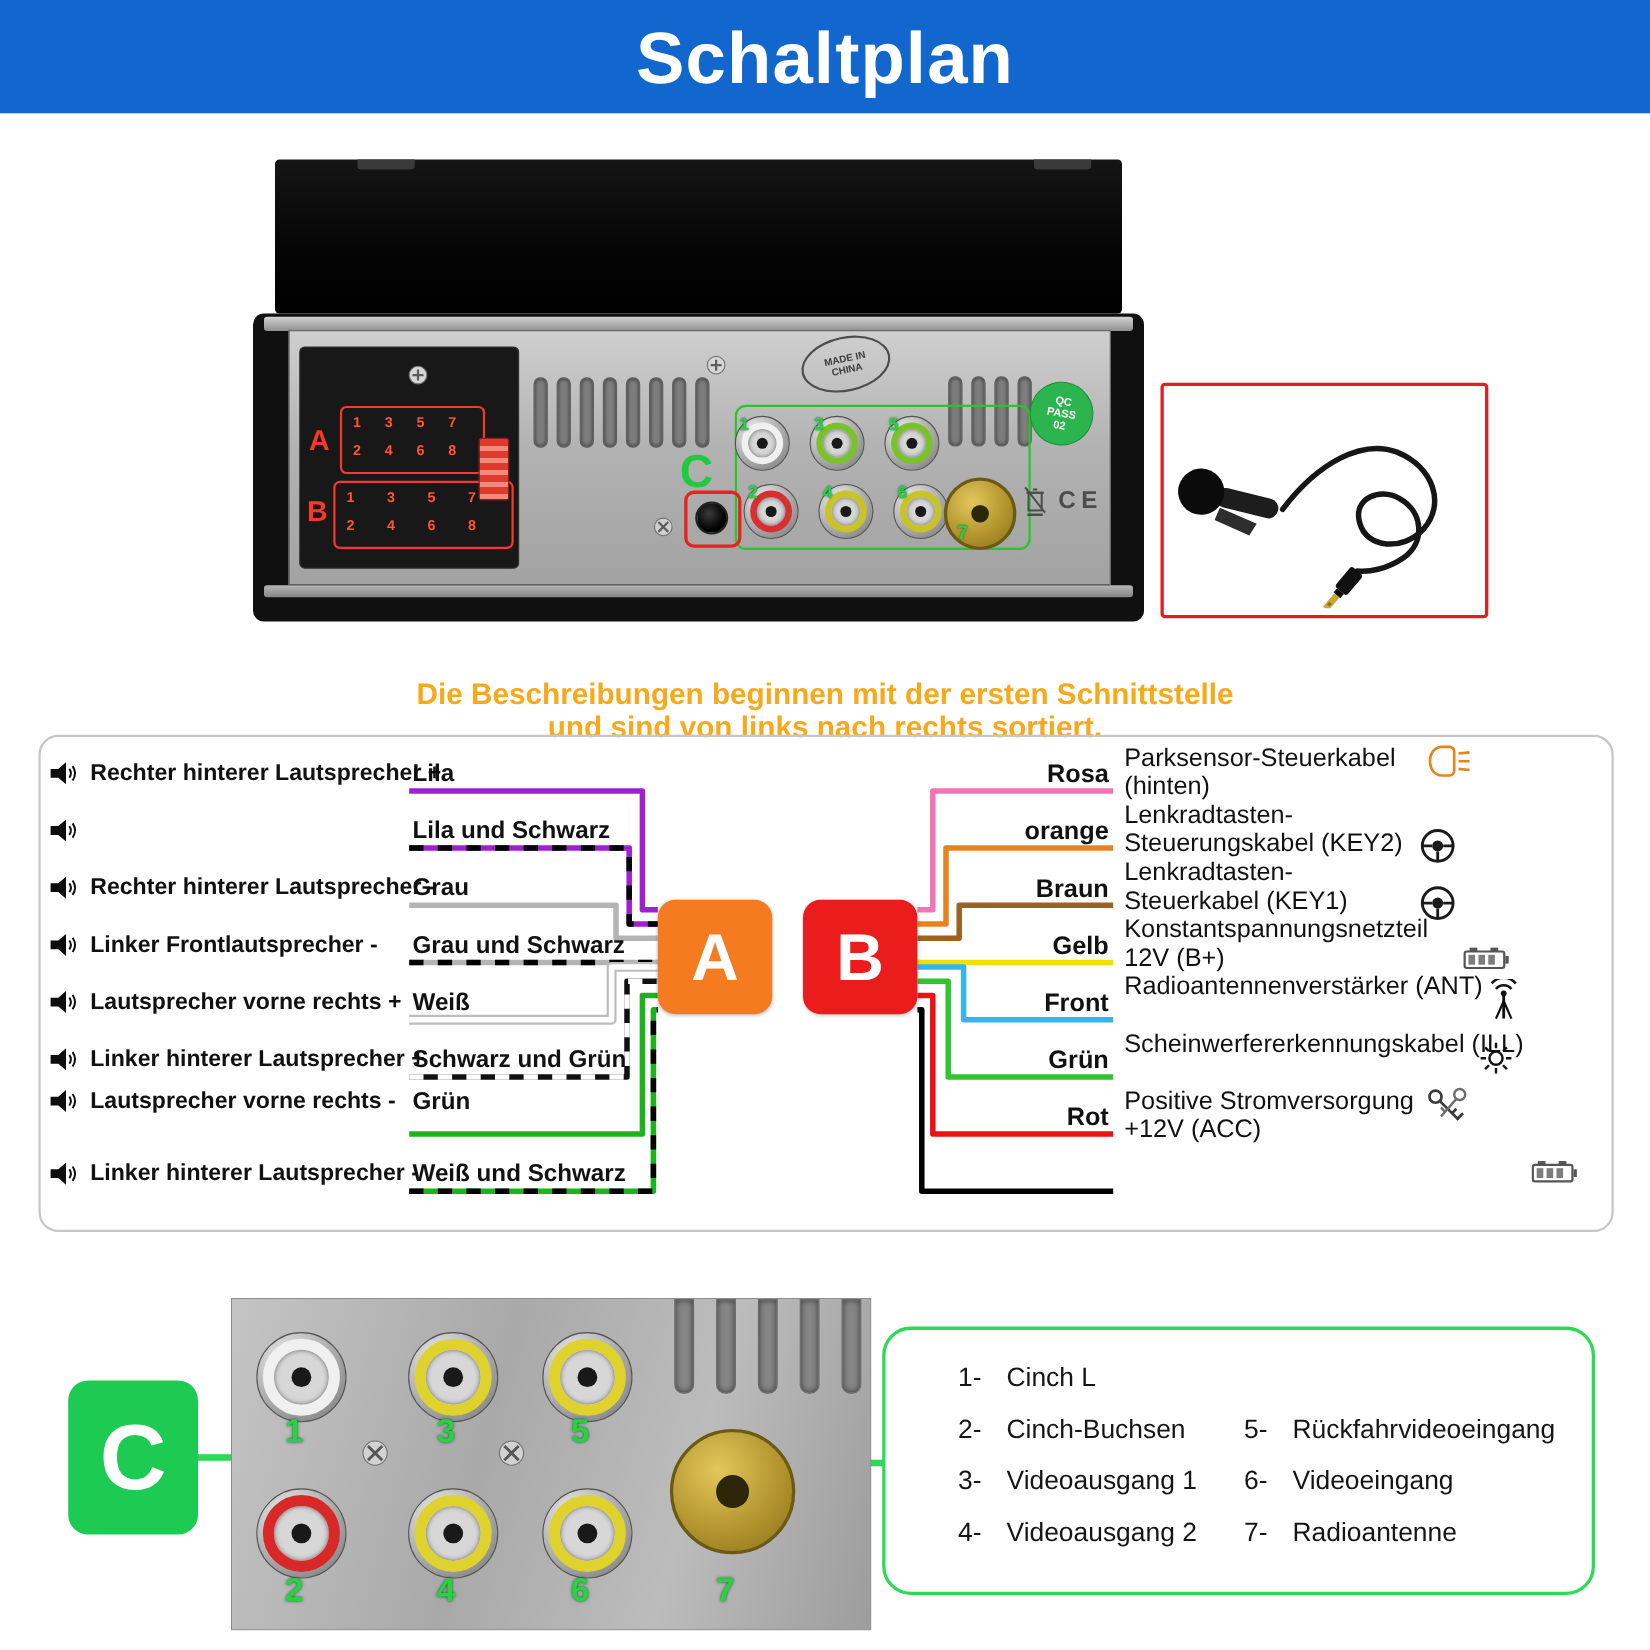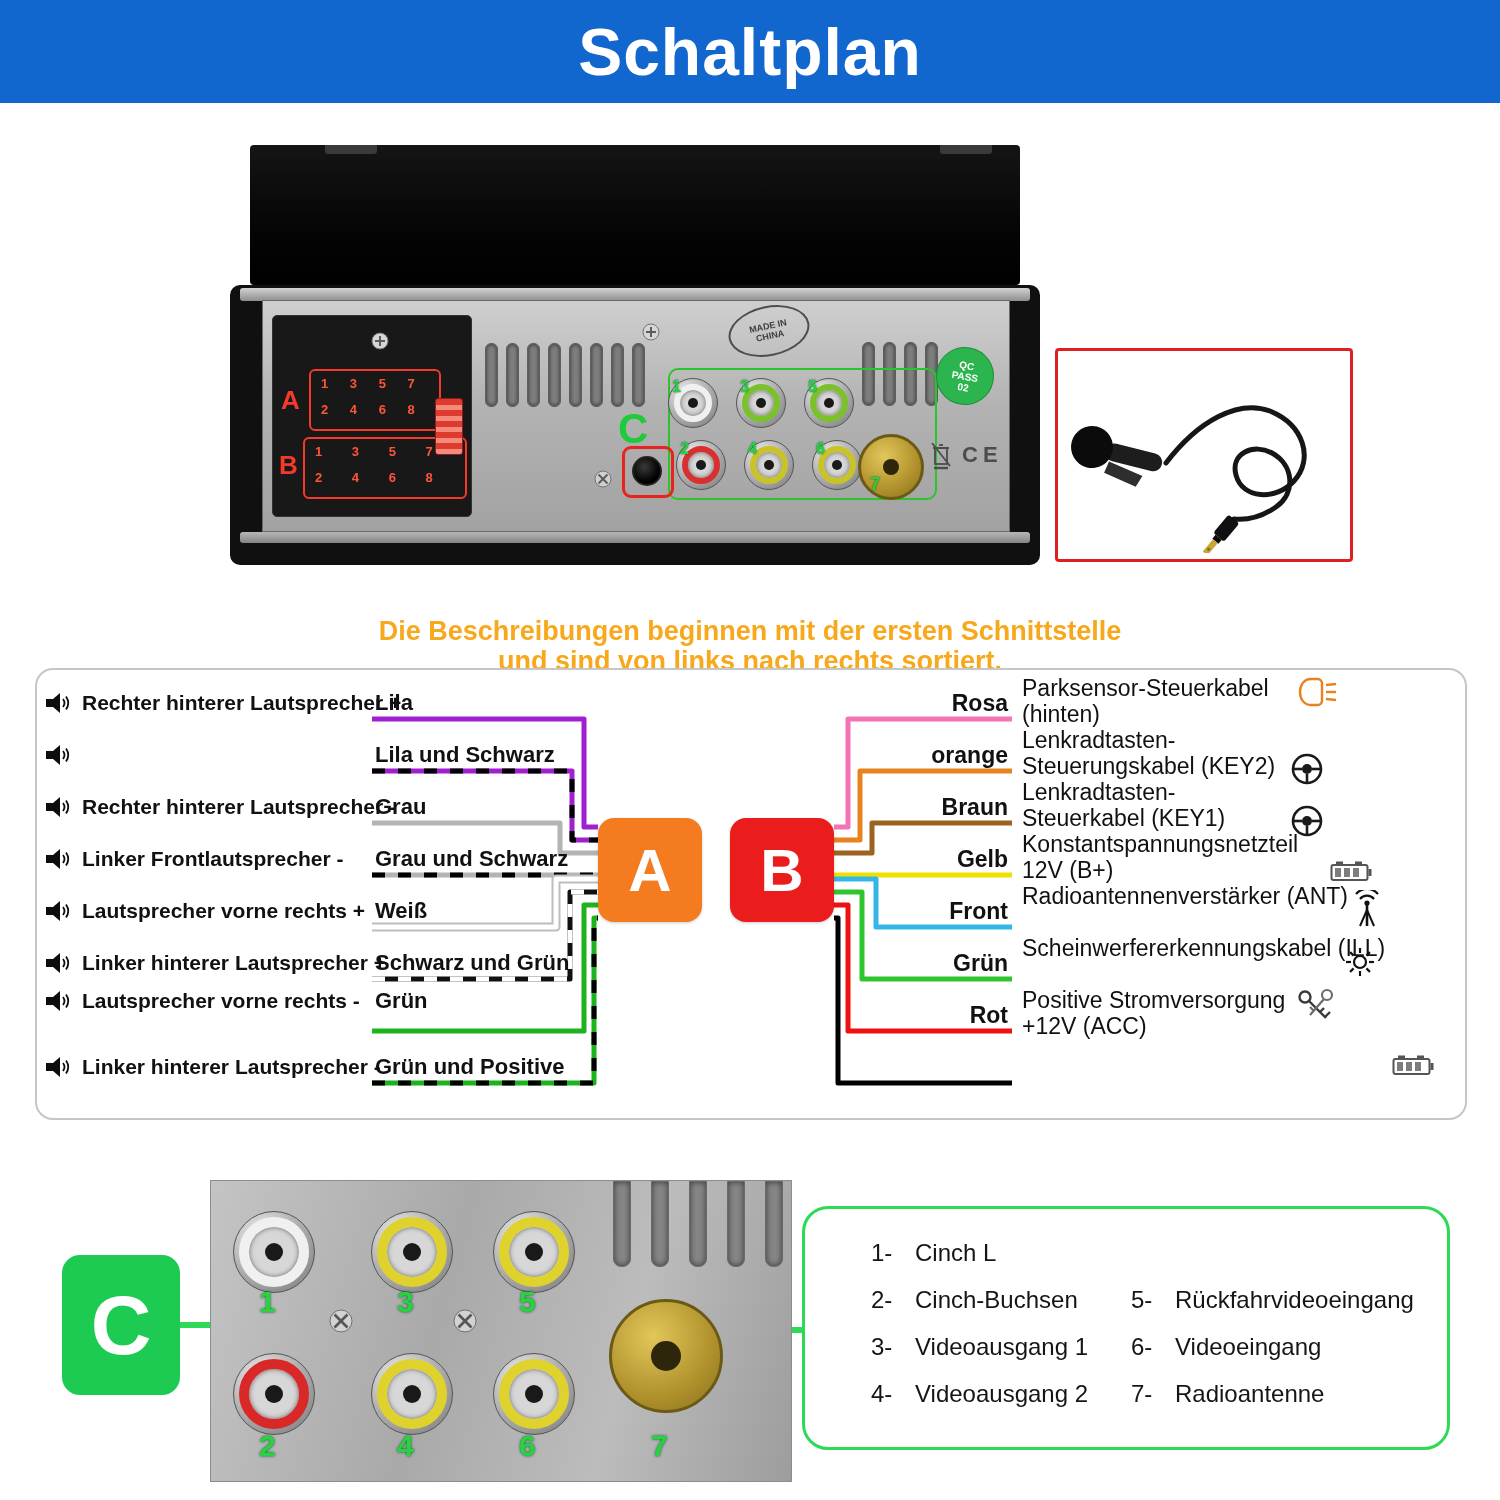--- a/index.html
+++ b/index.html
@@ -355,21 +355,21 @@
   </div>
   <div class="arow" style="top:1050px;">
     <span class="spk">
         <svg width="26" height="24" viewBox="0 0 26 24">
           <path d="M1 8 L8 8 L15 2 L15 22 L8 16 L1 16 Z" fill="#0d0d0d"></path>
           <path d="M18 8 Q21 12 18 16" stroke="#0d0d0d" stroke-width="1.8" fill="none"></path>
           <path d="M21 5.5 Q25.5 12 21 18.5" stroke="#0d0d0d" stroke-width="1.8" fill="none"></path>
         </svg>
       </span>
     <span class="albl">Linker hinterer Lautsprecher -</span>
-    <span class="acol">Grün und Positive</span>
+    <span class="acol">Weiß und Schwarz</span>
   </div>
 
   <div class="brow" style="top:675px;">
     <span class="bcol">Rosa</span>
     <div class="bdesc">
         <span>Parksensor-Steuerkabel
 (hinten)</span>
       </div>
   </div>
   <div class="brow" style="top:727px;">

